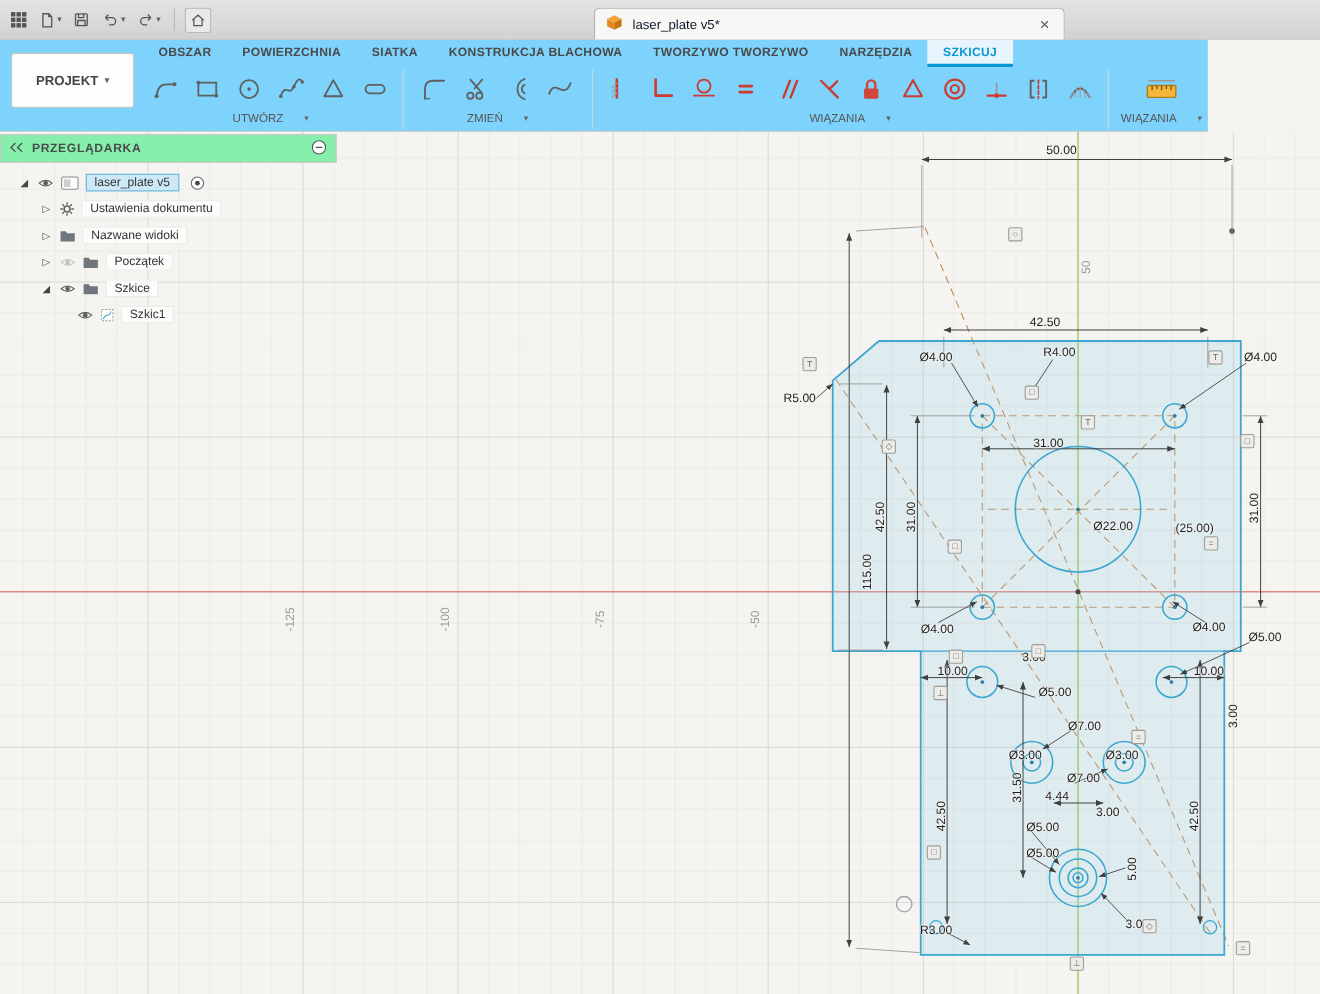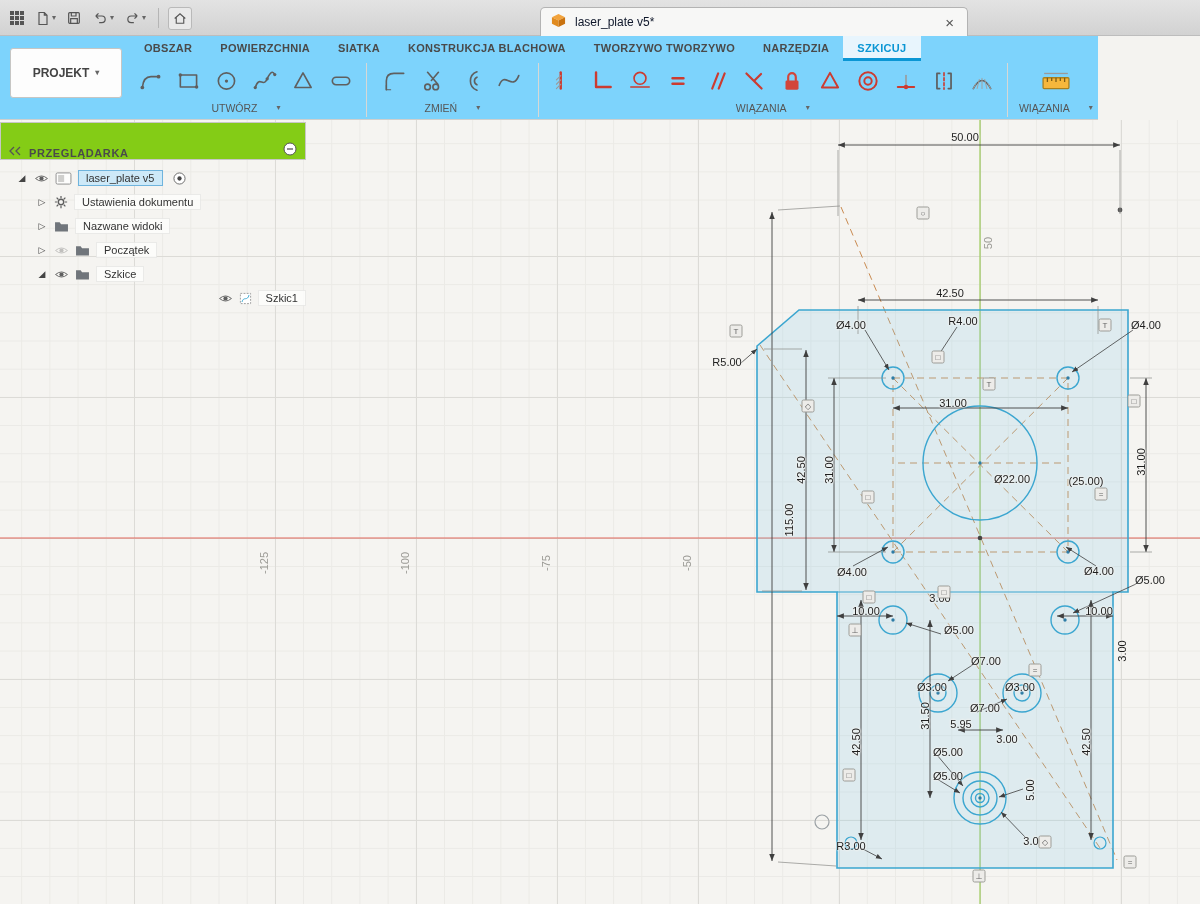--- a/index.html
+++ b/index.html
@@ -43,21 +43,21 @@
   .csvg{position:absolute;left:0;top:0}
   .dim{position:absolute;font-size:11px;color:#1e1e1e;white-space:nowrap;transform:translate(-50%,-50%);
     text-shadow:0 0 2px #f5f4f1,0 0 2px #f5f4f1,0 0 3px #f5f4f1;z-index:5;cursor:default}
   .dim.rot{transform:translate(-50%,-50%) rotate(-90deg)}
   .axl{position:absolute;font-size:11px;color:#9b9a95;white-space:nowrap;transform:translate(-50%,-50%) rotate(-90deg);z-index:4}
   .cglyph{position:absolute;width:13px;height:13px;background:#edece9;border:1px solid #9d9d98;border-radius:2px;
     font-size:8px;line-height:11px;text-align:center;color:#666;transform:translate(-50%,-50%);z-index:5;cursor:default}
 
   
   .browser{position:absolute;top:122px;left:0;width:306px;z-index:20}
-  .bheader{height:38px;background:#84cc16;border:1px solid #c7c7c5;display:flex;align-items:flex-end;padding:0 8px;gap:8px}
+  .bheader{height:26px;background:#86efac;border:1px solid #c7c7c5;display:flex;align-items:center;padding:0 8px;gap:8px}
   .btitle{font-size:11px;font-weight:bold;color:#4a4a4a;letter-spacing:.6px;flex:1}
   .btree{padding-top:6px}
   .brow{display:flex;align-items:center;height:24px;gap:6px}
   .tw{width:12px;font-size:9px;color:#444;text-align:center;cursor:default}
   .eye{display:flex;align-items:center;cursor:default}
   .eye.off{opacity:.35}
   .ticn{display:flex;align-items:center}
   .blabel{background:rgba(253,253,251,.85);border:1px solid rgba(0,0,0,.07);padding:1px 7px;font-size:11px;color:#333;white-space:nowrap;cursor:default}
   .blabel.sel{background:#cde9f8;border-color:#6fb4dd}
   .radio{display:flex;align-items:center;margin-left:4px;cursor:default}
@@ -436,21 +436,21 @@
       <span class="dim" style="left: 1099px; top: 451px;">Ø4.00</span>
       <span class="dim" style="left: 1150px; top: 460px;">Ø5.00</span>
       <span class="dim" style="left: 866px; top: 491px;">10.00</span>
       <span class="dim" style="left: 940px; top: 478px;">3.00</span>
       <span class="dim" style="left: 1099px; top: 491px;">10.00</span>
       <span class="dim" style="left: 959px; top: 510px;">Ø5.00</span>
       <span class="dim" style="left: 986px; top: 541px;">Ø7.00</span>
       <span class="dim" style="left: 932px; top: 567px;">Ø3.00</span>
       <span class="dim" style="left: 1020px; top: 567px;">Ø3.00</span>
       <span class="dim" style="left: 985px; top: 588px;">Ø7.00</span>
-      <span class="dim" style="left: 961px; top: 604px;">5.95</span>
+      <span class="dim" style="left: 961px; top: 604px;">4.44</span>
       <span class="dim" style="left: 1007px; top: 619px;">3.00</span>
       <span class="dim" style="left: 948px; top: 632px;">Ø5.00</span>
       <span class="dim" style="left: 948px; top: 656px;">Ø5.00</span>
       <span class="dim" style="left: 1034px; top: 721px;">3.00</span>
       <span class="dim" style="left: 851px; top: 726px;">R3.00</span>
       <span class="dim rot" style="left: 801px; top: 350px;">42.50</span>
       <span class="dim rot" style="left: 829px; top: 350px;">31.00</span>
       <span class="dim rot" style="left: 789px; top: 400px;">115.00</span>
       <span class="dim rot" style="left: 1141px; top: 342px;">31.00</span>
       <span class="dim rot" style="left: 1122px; top: 531px;">3.00</span>
@@ -559,21 +559,21 @@
             <circle cx="8" cy="6" r="2.3" fill="#5f5f5f"></circle>
           </svg>
         </span>
         <span class="ticn">
           <svg viewBox="0 0 16 13" width="15" height="12">
             <path d="M1 2.5 h5 l1.5 2 H15 v8 H1 Z" fill="#70757b"></path>
           </svg>
         </span>
         <span class="blabel">Szkice</span>
       </div>
-      <div class="brow" style="padding-left: 52px; justify-content: flex-end;">
+      <div class="brow" style="padding-left: 52px;">
         <span class="tw"></span>
         <span class="eye">
           <svg viewBox="0 0 16 12" width="15" height="11">
             <path d="M1.5 6 Q8 0.5 14.5 6 Q8 11.5 1.5 6 Z" fill="none" stroke="#5f5f5f"></path>
             <circle cx="8" cy="6" r="2.3" fill="#5f5f5f"></circle>
           </svg>
         </span>
         <span class="ticn">
           <svg viewBox="0 0 14 14" width="13" height="13">
             <rect x="1.5" y="1.5" width="11" height="11" fill="#fff" stroke="#999" stroke-dasharray="2 1.4"></rect>

